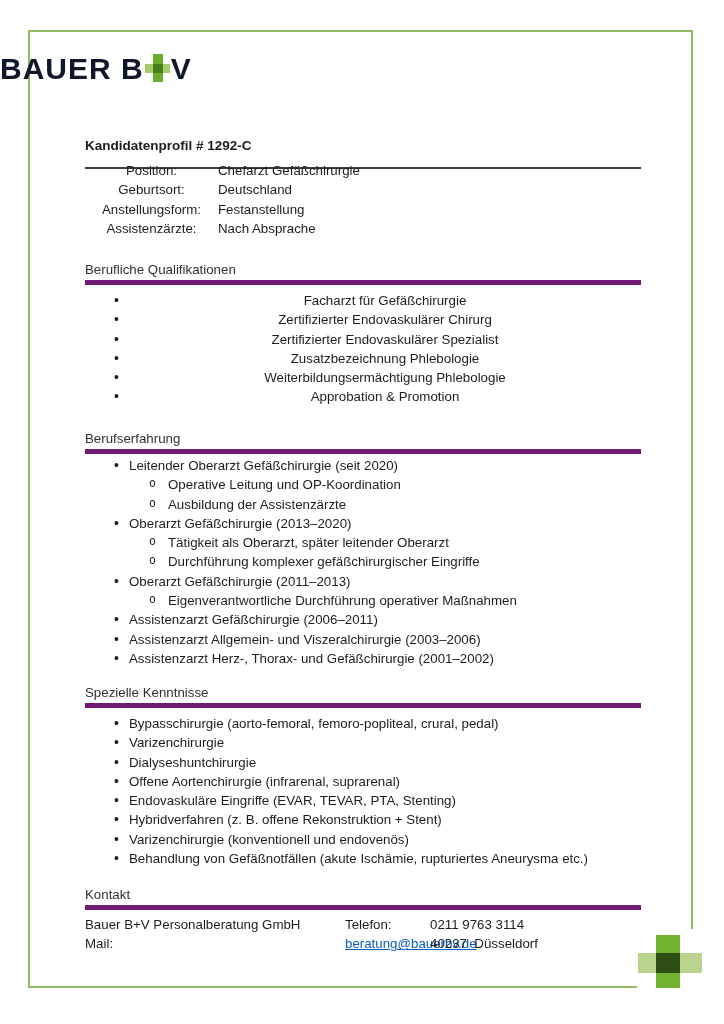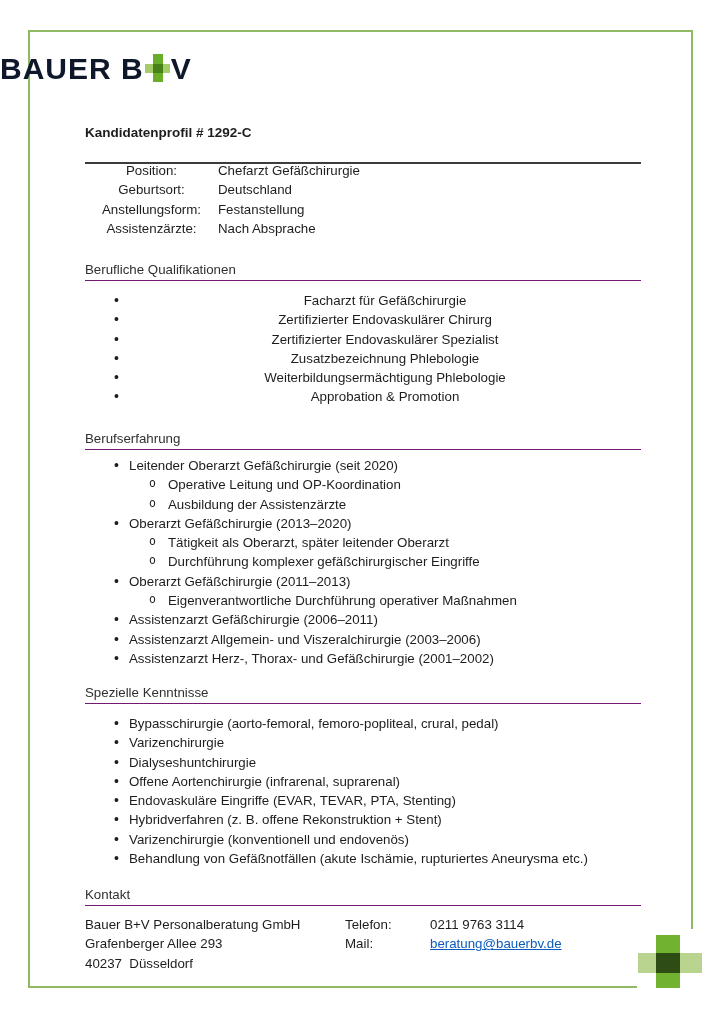--- a/index.html
+++ b/index.html
@@ -27,33 +27,33 @@
     position:absolute; left:0; right:0; top:52px; 
     font-size:30px; font-weight:bold; color:#0f172a; letter-spacing:1px;
   }
   .logo-plus { display:inline-block; position:relative; width:25px; height:28px; vertical-align:-3px; margin:0 1px; }
   .logo-plus .v  { position:absolute; left:8px;  top:0;    width:10px; height:28px; background:#69ad29; }
   .logo-plus .hl { position:absolute; left:0;    top:10px; width:8px;  height:9px;  background:#a4cc68; }
   .logo-plus .hr { position:absolute; left:18px; top:10px; width:7px;  height:9px;  background:#a4cc68; }
   .logo-plus .c  { position:absolute; left:8px;  top:10px; width:10px; height:9px;  background:#478218; }
   
   .title {
-    position:absolute; left:85px; top:125px; width:556px; box-sizing:border-box;
-    font-size:13.5px; font-weight:bold; padding-bottom:22px;
+    position:absolute; left:85px; top:138px; width:556px; box-sizing:border-box;
+    font-size:13.5px; font-weight:bold; padding-bottom:14px;
     border-bottom:2px solid #3c3c3c;
   }
   
   .profile { position:absolute; left:85px; top:161px; width:556px; font-size:13.3px; }
   .profile .row { display:flex; line-height:19.3px;text-align:center; }
   .profile .lbl { width:133px; flex:none; }
   
   .sec {
     position:absolute; left:85px; width:556px; box-sizing:border-box;
     font-size:13.3px; color:#303030; padding-bottom:3px;
-    border-bottom:1px solid #701a75;
+    border-bottom:5px solid #701a75;
   }
   .sec.qual    { top:262px; }
   .sec.erf     { top:431px; }
   .sec.kenn    { top:685px; }
   .sec.kontakt { top:887px; }
   
   .list { position:absolute; left:85px; width:556px; font-size:13.3px; }
   .list.qual { top:291px;text-align:center; }
   .list.erf  { top:456px; }
   .list.kenn { top:714px; }
@@ -141,21 +141,20 @@
     <div class="b1">Hybridverfahren (z. B. offene Rekonstruktion + Stent)</div>
     <div class="b1">Varizenchirurgie (konventionell und endovenös)</div>
     <div class="b1">Behandlung von Gefäßnotfällen (akute Ischämie, rupturiertes Aneurysma etc.)</div>
   </div>
 
   <div class="sec kontakt">Kontakt</div>
   <div class="contact">
     <div class="cell">Bauer B+V Personalberatung GmbH</div>
     <div class="cell">Telefon:</div>
     <div class="cell">0211 9763 3114</div>
-    <div class="cell">Grafenberger Allee 293</div>
     <div class="cell">Mail:</div>
     <div class="cell"><a class="mail-link">beratung@bauerbv.de</a></div>
     <div class="cell">40237  Düsseldorf</div>
     <div class="cell"></div>
     <div class="cell"></div>
   </div>
 
   <div class="cross">
     <span class="hl"></span>
       <span class="hr"></span>

